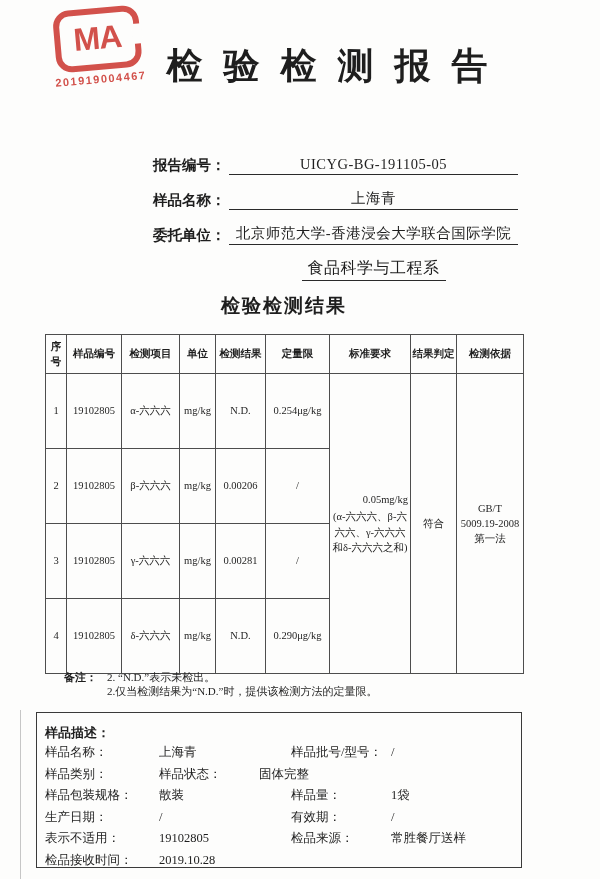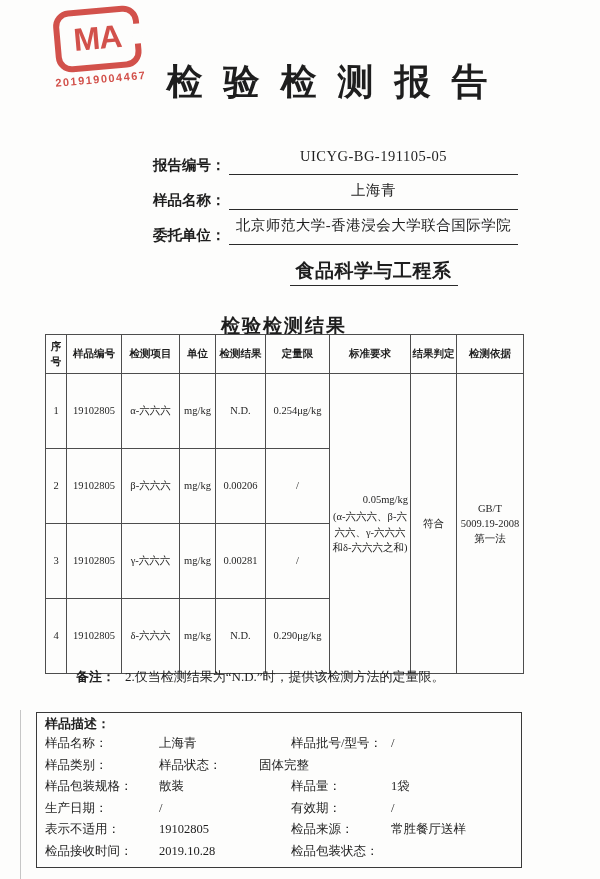--- a/index.html
+++ b/index.html
@@ -10,54 +10,54 @@
   .stamp{position:absolute;left:48px;top:8px;width:100px;transform:rotate(-5deg);opacity:.88;}
   .stamp-box{position:relative;width:74px;height:50px;margin:0 auto;border:6px solid #cd3a33;border-radius:16px;}
   .stamp-gap{position:absolute;right:-8px;top:13px;width:10px;height:20px;background:#fdfdfc;}
   .stamp-letters{position:absolute;left:0;top:4px;width:100%;text-align:center;
     font-family:"Liberation Sans","DejaVu Sans",sans-serif;font-weight:bold;font-size:32px;
     color:#cd3a33;letter-spacing:-1px;line-height:40px;}
   .stamp-number{margin-top:3px;text-align:center;color:#cd3a33;font-weight:bold;
     font-family:"Liberation Sans","DejaVu Sans",sans-serif;font-size:11px;letter-spacing:1.5px;white-space:nowrap;}
 
   
-  .doc-title{position:absolute;left:145px;top:58px;width:370px;text-align:center;
+  .doc-title{position:absolute;left:145px;top:42px;width:370px;text-align:center;
     font-size:36px;font-weight:600;letter-spacing:6px;white-space:nowrap;}
 
   
   .fields{position:absolute;left:153px;top:153px;width:365px;}
   .field-row{display:flex;align-items:flex-end;margin-bottom:13px;height:22px;}
   .field-label{font-size:14.5px;font-weight:600;white-space:nowrap;width:76px;flex:none;}
   .field-value{flex:1;text-align:center;font-size:14.5px;border-bottom:1px solid #2a2a2a;
-    padding-bottom:9px;white-space:nowrap;letter-spacing:.5px;}
+    padding-bottom:1px;white-space:nowrap;letter-spacing:.5px;}
   .client-line2-wrap{margin-left:76px;text-align:center;height:22px;}
-  .client-line2{display:inline-block;font-size:19px;border-bottom:1px solid #2a2a2a;
-    padding:0 6px 1px;letter-spacing:.5px;font-weight:bold;}
+  .client-line2{display:inline-block;font-size:16px;border-bottom:1px solid #2a2a2a;
+    padding:0 6px 1px;letter-spacing:.5px;}
 
   
   .results-title{position:absolute;left:45px;top:293px;width:478px;text-align:center;
-    font-size:19px;font-weight:700;letter-spacing:2px;margin-top:20px;}
+    font-size:19px;font-weight:700;letter-spacing:2px;}
   table.results{position:absolute;left:45px;top:334px;width:478px;border-collapse:collapse;table-layout:fixed;padding-left:28px;}
   table.results th,table.results td{border:1px solid #4d4d4d;text-align:center;vertical-align:middle;
     font-size:10.5px;padding:1px 2px;line-height:1.45;word-break:break-all;}
   table.results th{font-weight:600;height:34px;padding:2px 1px;}
   table.results td{height:72px;}
   .std-line1{display:block;margin-bottom:2px;text-align:right;}
   .std-line2{display:block;}
   .basis-line{display:block;}
 
   
-  .notes{position:absolute;left:76px;top:670px;display:flex;font-size:13px;line-height:14px;}
+  .notes{position:absolute;left:64px;top:670px;display:flex;font-size:11px;line-height:14px;}
   .notes-label{font-weight:600;margin-right:10px;white-space:nowrap;}
   .notes-items div{white-space:nowrap;}
 
   
   .scan-line{position:absolute;left:20px;top:710px;width:1px;height:169px;background:#c6c6c6;}
   .sample-box{position:absolute;left:36px;top:712px;width:486px;height:156px;
-    border:1.5px solid #3a3a3a;box-sizing:border-box;padding:1px 8px 0;}
+    border:1.5px solid #3a3a3a;box-sizing:border-box;padding:10px 8px 0;}
   .sample-title{font-size:13px;font-weight:700;line-height:19px;}
   .sample-row{display:flex;line-height:21.5px;font-size:12.5px;}
   .sd-llabel{width:114px;flex:none;white-space:nowrap;}
   .sd-lvalue{width:132px;flex:none;white-space:nowrap;}
   .sd-rlabel{width:100px;flex:none;white-space:nowrap;}
   .sd-rvalue{flex:1;white-space:nowrap;}
 </style>
 </head>
 <body>
 
@@ -158,20 +158,21 @@
       <td>mg/kg</td>
       <td>N.D.</td>
       <td>0.290μg/kg</td>
     </tr>
   </tbody>
     </table>
 
   <div class="notes">
     <span class="notes-label">备注：</span>
     <span class="notes-items">
+      <div>2. “N.D.”表示未检出。</div>
       <div>2.仅当检测结果为“N.D.”时，提供该检测方法的定量限。</div>
     </span>
   </div>
 
   <div class="scan-line"></div>
 
   <div class="sample-box">
     <div class="sample-title">样品描述：</div>
 
     <div class="sample-row">
@@ -199,17 +200,16 @@
     </div>
     <div class="sample-row">
       <span class="sd-llabel">表示不适用：</span>
       <span class="sd-lvalue">19102805</span>
       <span class="sd-rlabel">检品来源：</span>
       <span class="sd-rvalue">常胜餐厅送样</span>
     </div>
     <div class="sample-row">
       <span class="sd-llabel">检品接收时间：</span>
       <span class="sd-lvalue">2019.10.28</span>
-      <span class="sd-rlabel">检品包装状态：</span>
     </div>
   </div>
 
 </div>
 
 </body></html>

